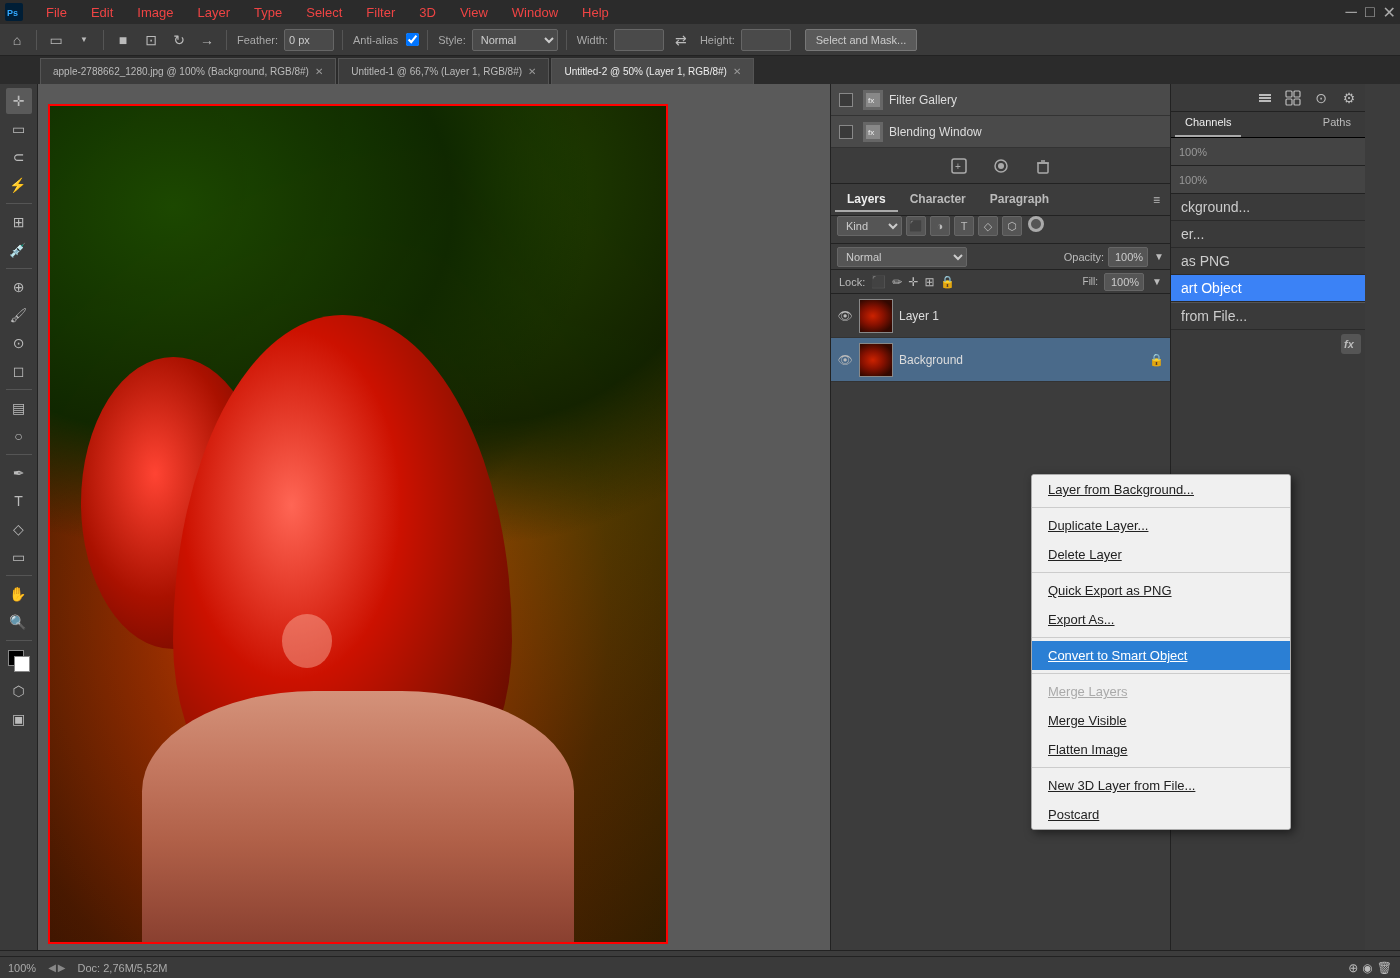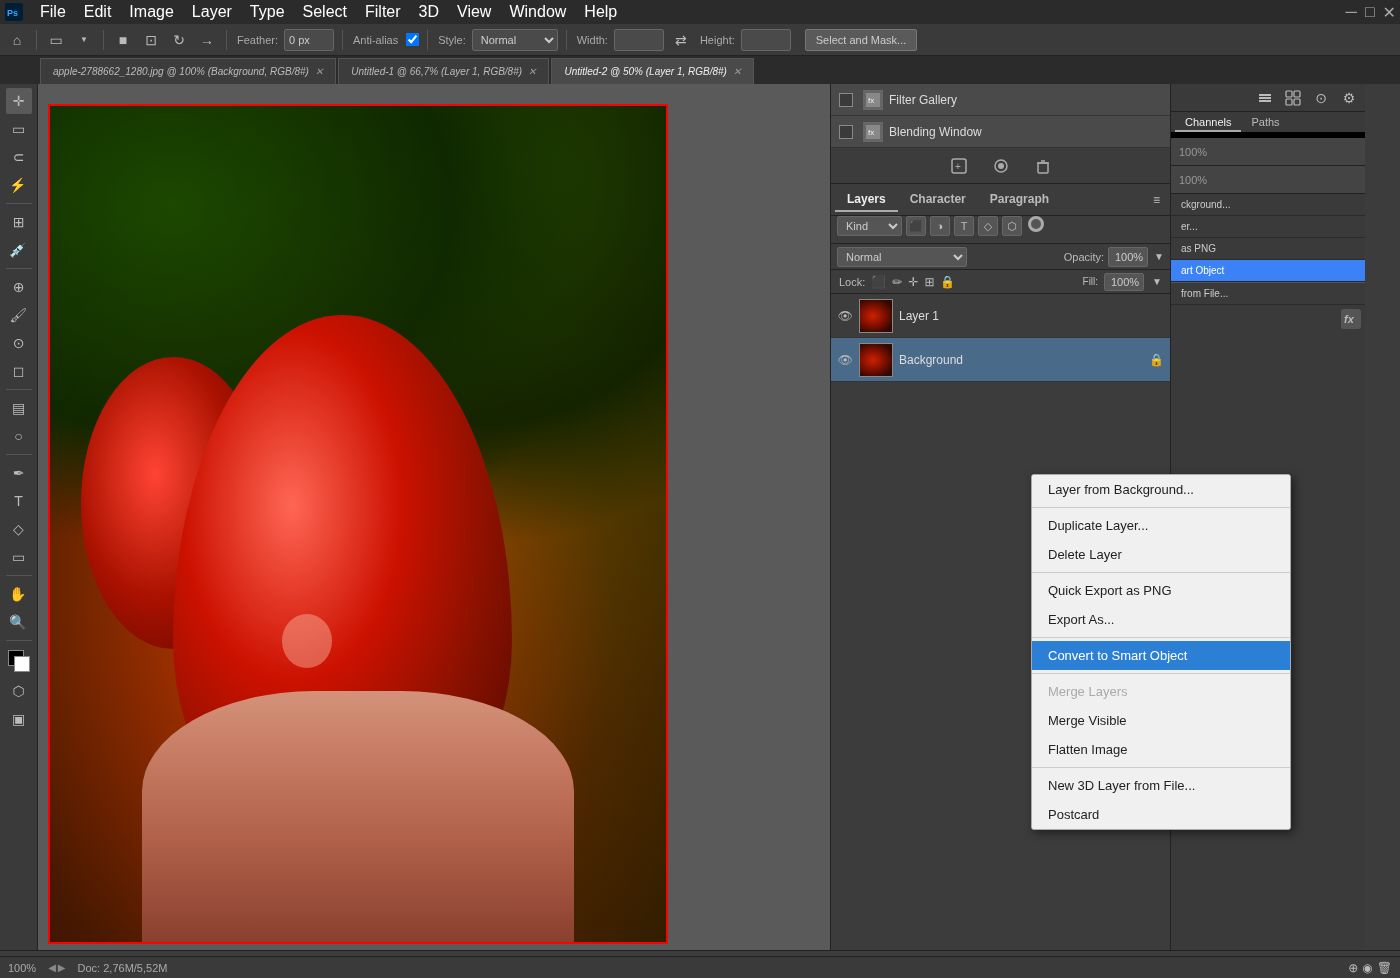--- a/index.html
+++ b/index.html
@@ -15,36 +15,36 @@
     }
 
     
     .menu-bar {
       width: 100%;
       height: 24px;
       background: #2b2b2b;
       display: flex;
       align-items: center;
       padding: 0 4px;
-      gap: 2px;
+      gap: 8px;
       position: relative;
       z-index: 100;
     }
     .menu-logo {
       width: 20px;
       height: 20px;
       margin-right: 6px;
       display: flex;
       align-items: center;
       justify-content: center;
     }
     .menu-item {
       padding: 2px 8px;
-      color: #ffffff;
-      font-size: 16px;
+      color: #ef4444;
+      font-size: 13px;
       cursor: pointer;
       border-radius: 2px;
     }
 
     
     .toolbar {
       width: 100%;
       height: 32px;
       background: #3a3a3a;
       display: flex;
@@ -106,21 +106,20 @@
     }
 
     
     .tabs-row {
       width: 100%;
       height: 28px;
       background: #2b2b2b;
       display: flex;
       align-items: flex-end;
       padding-left: 40px;
-      font-style: italic;
     }
     .tab {
       height: 26px;
       padding: 0 12px;
       background: #3c3c3c;
       border: 1px solid #555;
       border-bottom: none;
       color: #bbb;
       font-size: 11px;
       display: flex;
@@ -517,36 +516,38 @@
       z-index: 1000;
       border-radius: 3px;
       overflow: hidden;
     }
     .ctx-item {
       padding: 7px 16px;
       font-size: 13px;
       color: #222;
       cursor: pointer;
       background: #f0f0f0;
+      text-decoration: underline;
     }
     .ctx-item.disabled { color: #aaa; cursor: default; }
     .ctx-item.highlighted {
       background: #2b7fd4;
       color: #fff;
     }
     .ctx-separator {
       height: 1px;
       background: #ccc;
       margin: 3px 0;
     }
     .ch-tabs {
       display: flex;
       height: 26px;
-      border-bottom: 6px solid #000000;
+      border-bottom: 1px solid #000000;
       padding: 0 4px;
+      justify-content: space-between;
     }
     .ch-tab {
       padding: 4px 10px;
       font-size: 11px;
       color: #bbb;
       cursor: pointer;
     }
     .ch-tab.active { color: #eee; border-bottom: 2px solid #aaa; }
 
     
@@ -607,21 +608,21 @@
       width: 195px;
       background: #3a3a3a;
       border-left: 1px solid #222;
       display: flex;
       flex-direction: column;
     }
 
     
     .rp-item {
       padding: 5px 10px;
-      font-size: 10px;
+      font-size: 14px;
       color: #ccc;
       cursor: pointer;
       border-bottom: 1px solid #2a2a2a;
     }
     .rp-item.selected-blue {
       background: #3b82f6;
       color: #fff;
     }
   </style>
 </head>

